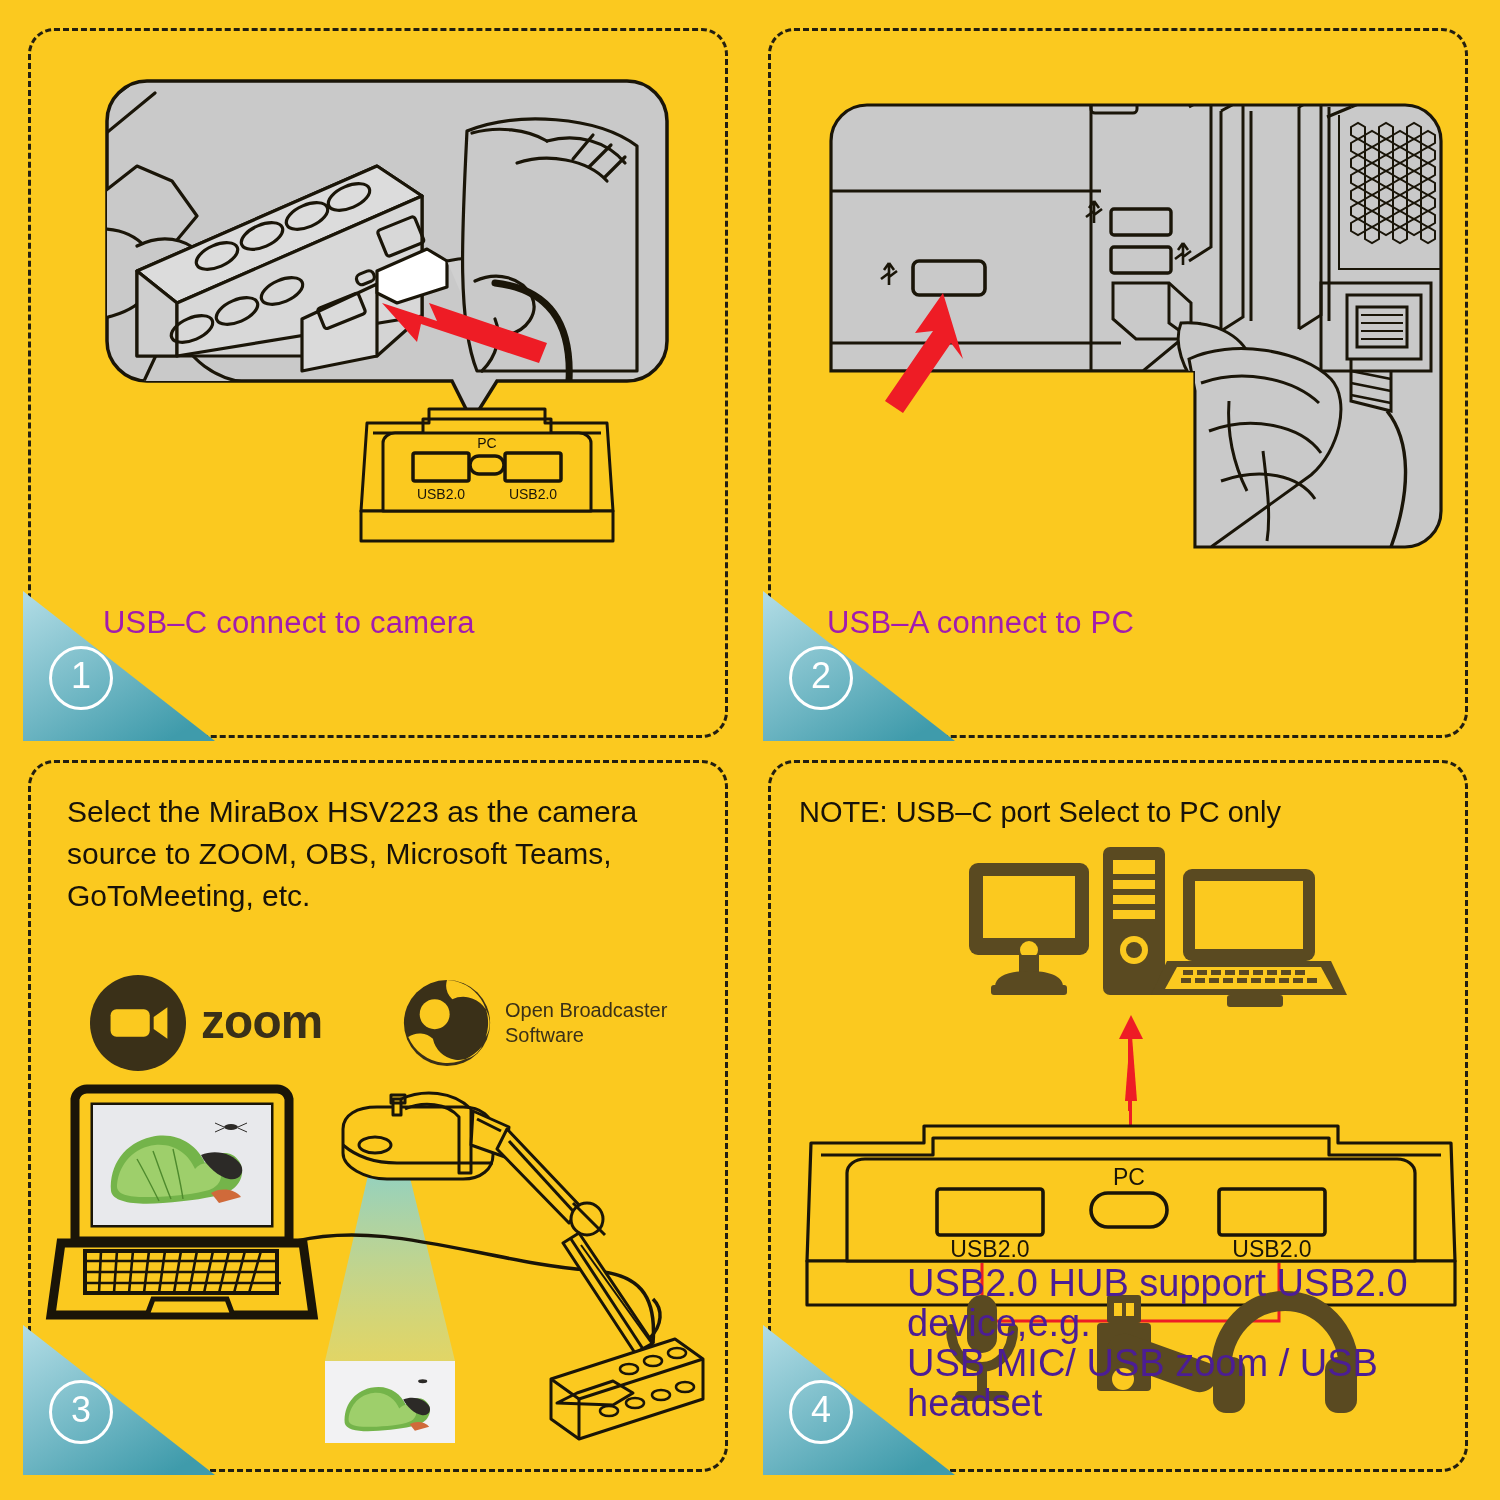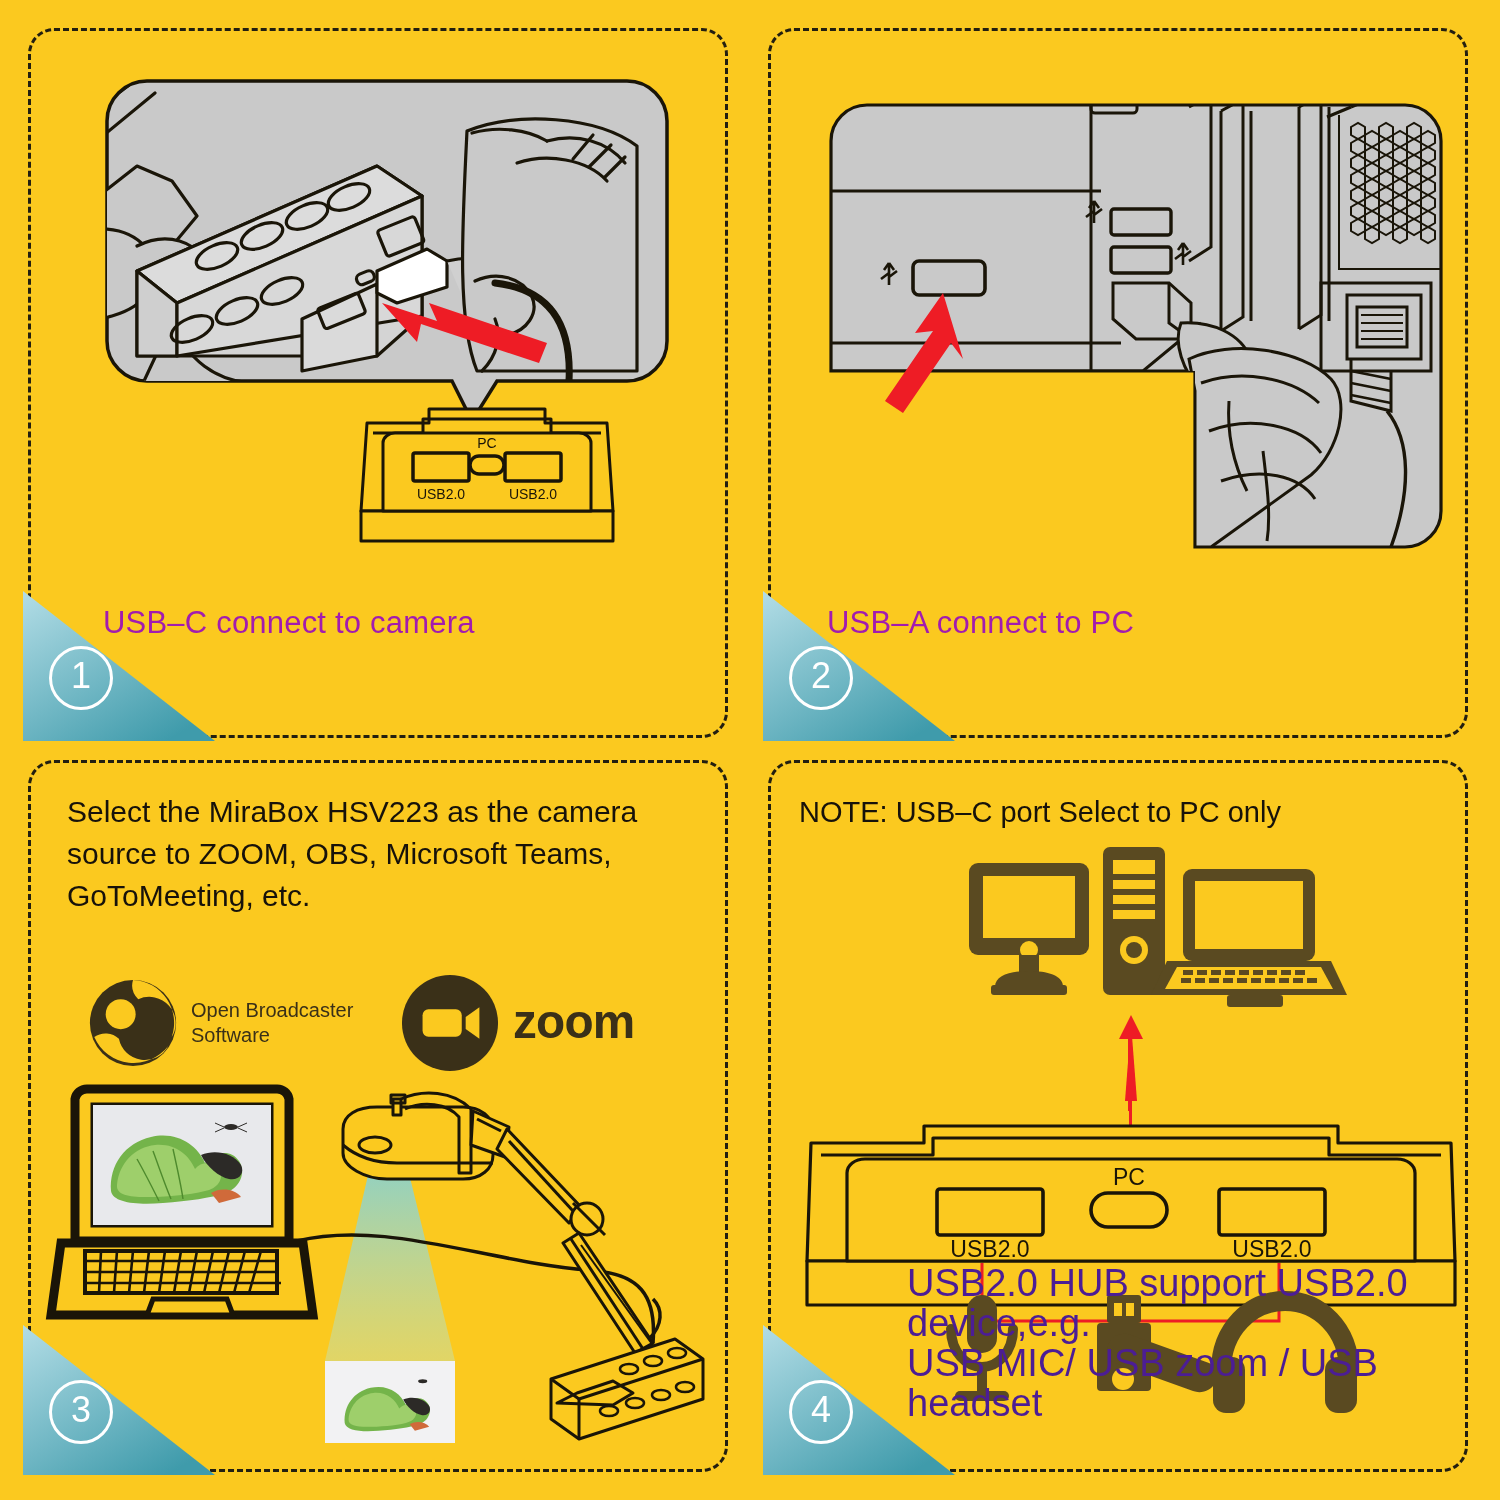--- a/index.html
+++ b/index.html
@@ -316,40 +316,40 @@
       <div class="num">2</div>
     </div>
   </div>
 
   <div class="panel" id="panel-3">
 
     <div class="heading">Select the MiraBox HSV223 as the camera source to ZOOM, OBS, Microsoft Teams, GoToMeeting, etc.</div>
 
     <div id="logos">
       <div class="logo-group">
+        <svg width="98" height="98" viewBox="0 0 100 100">
+          <circle cx="50" cy="50" r="49" fill="#3a3018"></circle>
+          <rect x="22" y="36" width="40" height="28" rx="6" fill="#FBC91F"></rect>
+          <path d="M66 44 L80 34 L80 66 L66 56 Z" fill="#FBC91F"></path>
+        </svg>
+        <svg width="154" height="60" viewBox="0 0 200 72">
+          <text x="0" y="56" font-family="Liberation Sans, sans-serif" font-size="62" font-weight="bold" fill="#3a3018" letter-spacing="-1">zoom</text>
+        </svg>
+      </div>
+      <div class="logo-group">
         <svg width="88" height="88" viewBox="0 0 100 100">
           <circle cx="50" cy="50" r="49" fill="#3a3018"></circle>
           <circle cx="36" cy="40" r="17" fill="#FBC91F"></circle>
           <path d="M50 1 A49 49 0 0 1 94 66 A30 30 0 0 0 56 23 A22 22 0 0 1 50 1 Z" fill="#FBC91F"></path>
           <path d="M6 66 A49 49 0 0 0 90 76 A30 30 0 0 1 34 68 A22 22 0 0 0 6 66 Z" fill="#FBC91F"></path>
         </svg>
         <div>
           <div class="obs-label">Open Broadcaster</div>
           <div class="obs-label">Software</div>
         </div>
-      </div>
-      <div class="logo-group">
-        <svg width="98" height="98" viewBox="0 0 100 100">
-          <circle cx="50" cy="50" r="49" fill="#3a3018"></circle>
-          <rect x="22" y="36" width="40" height="28" rx="6" fill="#FBC91F"></rect>
-          <path d="M66 44 L80 34 L80 66 L66 56 Z" fill="#FBC91F"></path>
-        </svg>
-        <svg width="154" height="60" viewBox="0 0 200 72">
-          <text x="0" y="56" font-family="Liberation Sans, sans-serif" font-size="62" font-weight="bold" fill="#3a3018" letter-spacing="-1">zoom</text>
-        </svg>
       </div>
     </div>
 
     <div class="art" id="art-3">
       <svg viewBox="0 0 660 350">
         <defs>
           <linearGradient id="beam3" x1="0" y1="0" x2="0" y2="1">
             <stop offset="0" stop-color="#7fd0d8" stop-opacity="0.95"></stop>
             <stop offset="1" stop-color="#ccdf9f" stop-opacity="0.55"></stop>
           </linearGradient>

